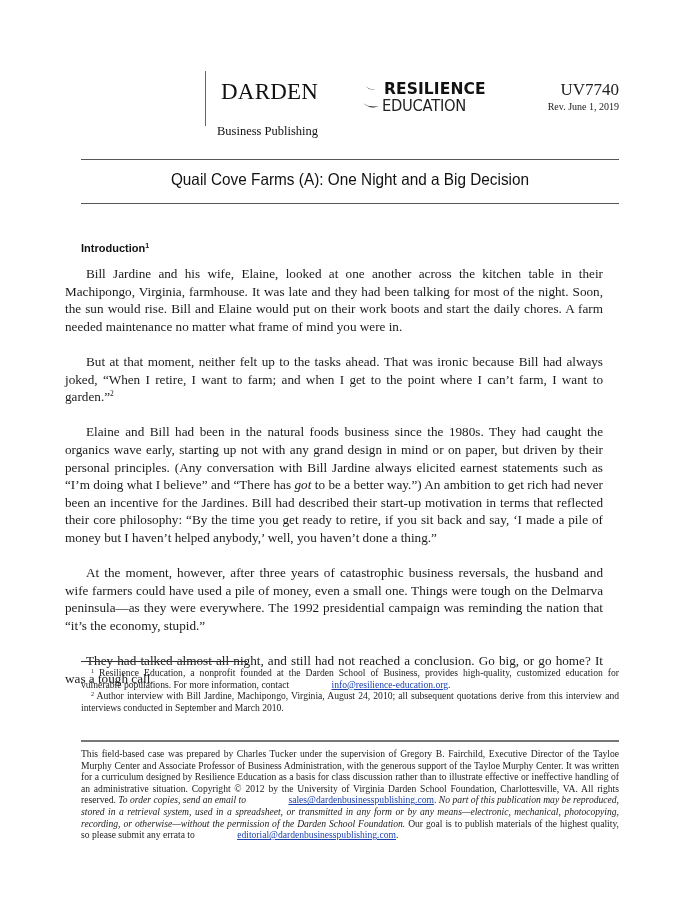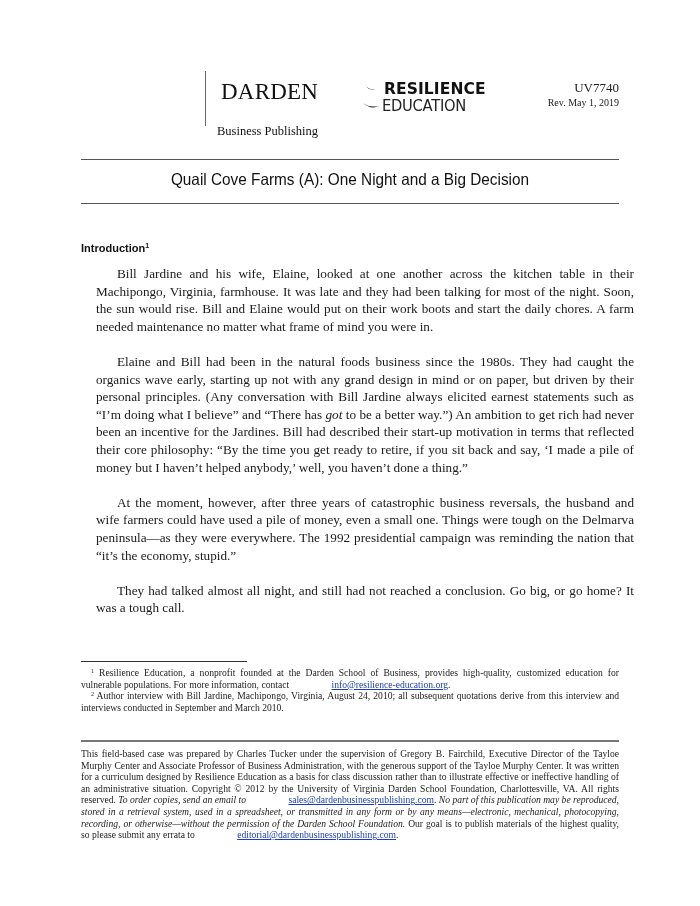--- a/index.html
+++ b/index.html
@@ -18,31 +18,31 @@
   .darden { position: absolute; left: 136px; top: 12px; font-family: "Liberation Serif", serif; color: #111; text-align: right; }
   .darden .big { font-size: 23px; letter-spacing: 0.2px; line-height: 1; display: block; }
   .darden .small { font-size: 12.5px; line-height: 1; display: block; margin-top: 22px; }
 
   .resilience { position: absolute; left: 281px; top: 14px; width: 140px; height: 40px; text-align: right; }
   .resilience .birds { position: absolute; left: 0; top: 0; width: 18px; height: 34px; }
   .resilience .r1 { position: absolute; left: 22px; top: 0px; font-family: "DejaVu Sans", sans-serif; font-weight: bold; font-size: 15.5px; line-height: 1; letter-spacing: 0.1px; color: #111; }
   .resilience .r2 { position: absolute; left: 20px; top: 16px; font-family: "DejaVu Sans", sans-serif; font-weight: normal; font-size: 16px; line-height: 1; letter-spacing: -0.3px; color: #222; transform: scaleX(0.92); transform-origin: left; }
 
   .case-id { position: absolute; right: 0; top: 13px; text-align: right; font-family: "Liberation Serif", serif; color: #222; }
-  .case-id .num { font-size: 13px; line-height: 1; display: block; }
+  .case-id .num { font-size: 17px; line-height: 1; display: block; }
   .case-id .rev { font-size: 10px; line-height: 1; display: block; margin-top: 4px; }
 
   
   .rule { position: absolute; left: 81px; width: 538px; height: 1px; background: #555; }
   .title { position: absolute; left: 81px; width: 538px; top: 170px; text-align: center; font-family: "Liberation Sans", sans-serif; font-size: 16.5px; color: #111; transform: scaleX(0.93); transform-origin: center; }
 
   
   .section-head { position: absolute; left: 81px; top: 242px; font-family: "Liberation Sans", sans-serif; font-weight: bold; font-size: 11px; color: #111; }
   .section-head sup { font-size: 7px; vertical-align: 4px; font-weight: bold; }
-  .body { position: absolute; left: 96px; width: 538px; font-family: "Liberation Serif", serif; font-size: 13.2px; line-height: 17.6px; color: #1a1a1a; text-align: justify; }
+  .body { position: absolute; left: 65px; width: 538px; font-family: "Liberation Serif", serif; font-size: 13.2px; line-height: 17.6px; color: #1a1a1a; text-align: justify; }
   .body p { margin: 0 0 17.6px 0; text-indent: 21px; }
   .body sup { font-size: 7.5px; vertical-align: 5px; line-height: 0; }
 
   
   .fn-rule { position: absolute; left: 81px; top: 661px; width: 166px; height: 1px; background: #333; }
   .footnotes { position: absolute; left: 81px; top: 667px; width: 538px; font-family: "Liberation Serif", serif; font-size: 9.6px; line-height: 11.6px; color: #222; text-align: justify; }
   .footnotes p { margin: 0; text-indent: 10px; }
   .footnotes sup { font-size: 6px; vertical-align: 3px; line-height: 0; }
   a { color: #1a3fb0; text-decoration: underline; margin-left: 40px; }
 
@@ -67,32 +67,33 @@
       <svg class="birds" viewBox="0 0 18 34">
         <path d="M3 3 Q6 8 13 7 Q7 9 3 3 Z" fill="#111"></path>
         <path d="M1 21 Q7 26 17 24 Q9 28 1 21 Z" fill="#111"></path>
       </svg>
       <span class="r1">RESILIENCE</span>
       <span class="r2">EDUCATION</span>
     </div>
 
     <div class="case-id">
       <span class="num">UV7740</span>
-      <span class="rev">Rev. May 1, 2019</span>
+      <span class="rev">Rev. June 1, 2019</span>
     </div>
   </div>
 
   <div class="rule" style="top:159px;"></div>
   <div class="title">Quail Cove Farms (A): One Night and a Big Decision</div>
   <div class="rule" style="top:203px;"></div>
 
   <div class="section-head"><span>Introduction</span><sup>1</sup></div>
 
   <div class="body" style="top:265px;">
     <p>Bill Jardine and his wife, Elaine, looked at one another across the kitchen table in their Machipongo, Virginia, farmhouse. It was late and they had been talking for most of the night. Soon, the sun would rise. Bill and Elaine would put on their work boots and start the daily chores. A farm needed maintenance no matter what frame of mind you were in.</p>
+    <p><span>But at that moment, neither felt up to the tasks ahead. That was ironic because Bill had always joked, “When I retire, I want to farm; and when I get to the point where I can’t farm, I want to garden.”</span><sup>2</sup></p>
     <p><span>Elaine and Bill had been in the natural foods business since the 1980s. They had caught the organics wave early, starting up not with any grand design in mind or on paper, but driven by their personal principles. (Any conversation with Bill Jardine always elicited earnest statements such as “I’m doing what I believe” and “There has </span><em>got</em><span> to be a better way.”) An ambition to get rich had never been an incentive for the Jardines. Bill had described their start-up motivation in terms that reflected their core philosophy: “By the time you get ready to retire, if you sit back and say, ‘I made a pile of money but I haven’t helped anybody,’ well, you haven’t done a thing.”</span></p>
     <p>At the moment, however, after three years of catastrophic business reversals, the husband and wife farmers could have used a pile of money, even a small one. Things were tough on the Delmarva peninsula—as they were everywhere. The 1992 presidential campaign was reminding the nation that “it’s the economy, stupid.”</p>
     <p>They had talked almost all night, and still had not reached a conclusion. Go big, or go home? It was a tough call.</p>
   </div>
 
   <div class="fn-rule"></div>
   <div class="footnotes">
     <p><sup>1</sup> <span>Resilience Education, a nonprofit founded at the Darden School of Business, provides high-quality, customized education for vulnerable populations. For more information, contact </span><a>info@resilience-education.org</a><span>.</span></p>
     <p><sup>2</sup> <span>Author interview with Bill Jardine, Machipongo, Virginia, August 24, 2010; all subsequent quotations derive from this interview and interviews conducted in September and March 2010.</span></p>
   </div>

